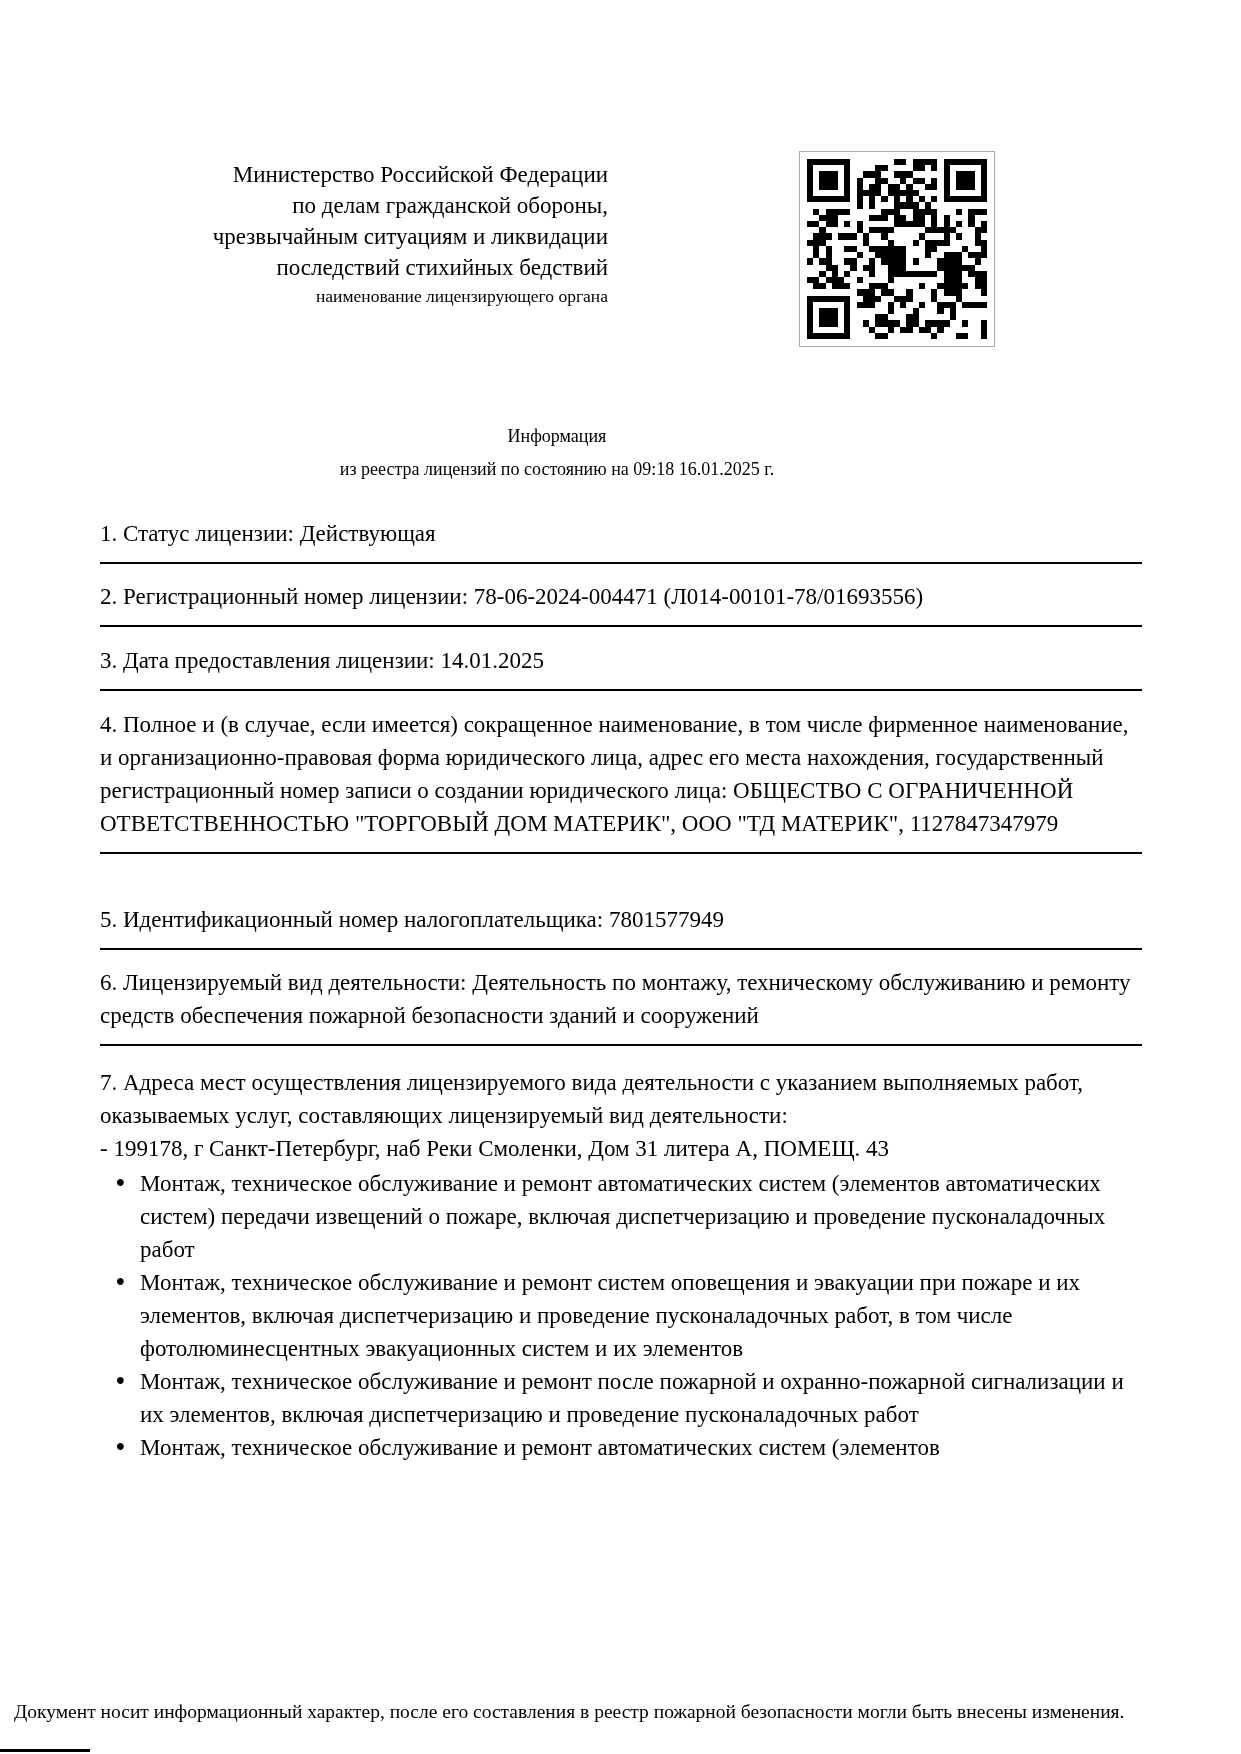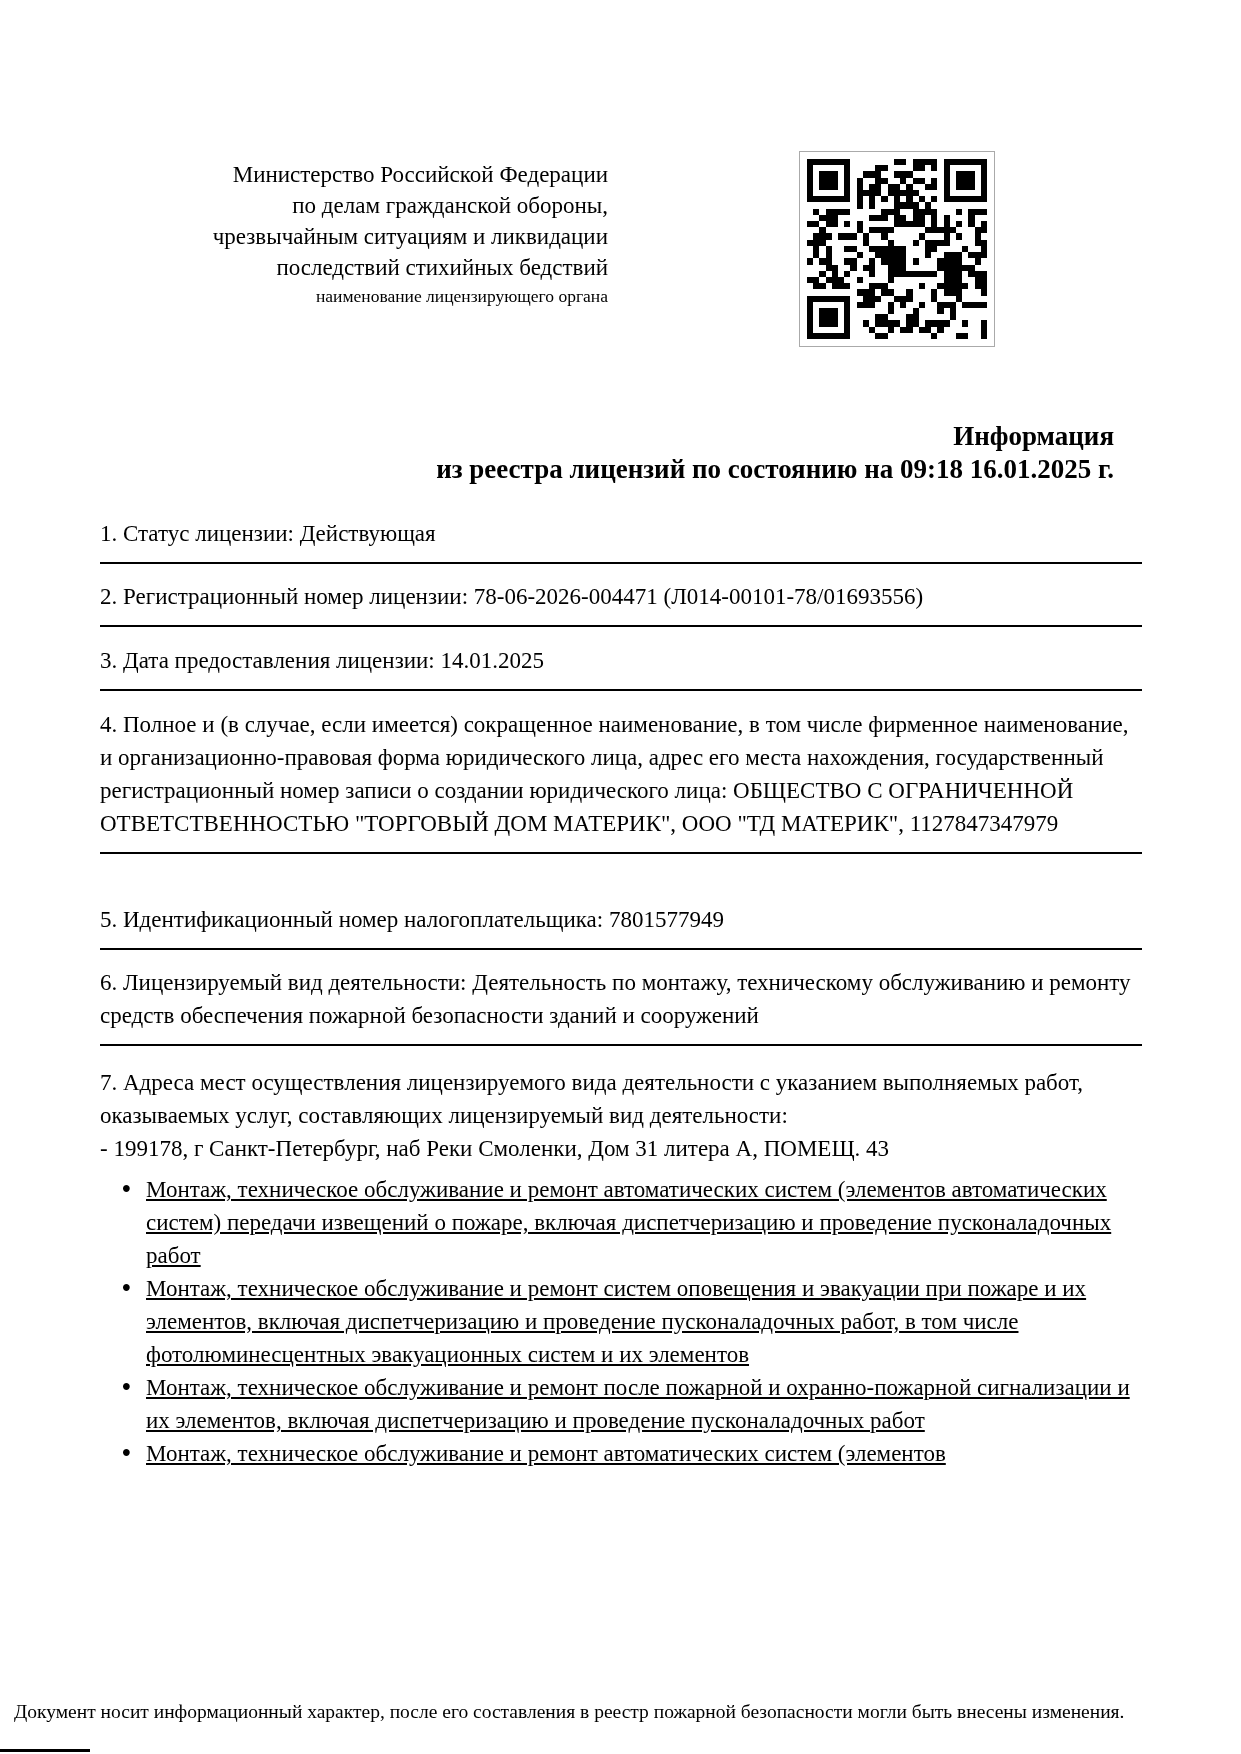--- a/index.html
+++ b/index.html
@@ -19,39 +19,39 @@
   
   .qr{
     position:absolute;left:799px;top:151px;width:196px;height:196px;
     box-sizing:border-box;border:1px solid #aaaaaa;background:#fff;padding:7px;
   }
   .qr svg{display:block;width:100%;height:100%;fill:#000;}
 
   
   .doc-title{
     position:absolute;left:0;top:420px;width:1114px;
-    text-align:right;font-weight:700;font-size:27px;line-height:33px;
+    text-align:center;font-weight:400;font-size:18px;line-height:33px;
   }
 
   
   .field,.section{
     position:absolute;left:100px;width:1042px;
     font-size:23px;line-height:33px;
   }
   .field{border-bottom:2px solid #000;padding-bottom:12px;}
   .f1{top:517px}
   .f2{top:580px}
   .f3{top:644px}
   .f4{top:708px}
   .f5{top:903px}
   .f6{top:966px}
   .sec7{top:1066px}
 
   
-  .bullets{list-style:none;margin:8px;padding:0 0 0 14px;text-decoration:underline;}
+  .bullets{list-style:none;margin:2px;padding:0 0 0 14px;}
   .bullets li{position:relative;padding-left:24px;}
   .bullets li::before{
     content:"\2022";position:absolute;left:0;top:-1px;
     font-size:25px;font-weight:700;
   }
 
   
   .footer{
     position:absolute;left:14px;top:1700px;width:1218px;
     font-size:19.5px;line-height:24px;
@@ -484,21 +484,21 @@
       <rect x="28" y="28" width="1" height="1"></rect>
     </svg>
   </div>
 
 <div class="doc-title">
   <div>Информация</div>
   <div>из реестра лицензий по состоянию на 09:18 16.01.2025 г.</div>
 </div>
 
 <div class="field f1">1. Статус лицензии: Действующая</div>
-<div class="field f2">2. Регистрационный номер лицензии: 78-06-2026-004471 (Л014-00101-78/01693556)</div>
+<div class="field f2">2. Регистрационный номер лицензии: 78-06-2024-004471 (Л014-00101-78/01693556)</div>
 <div class="field f3">3. Дата предоставления лицензии: 14.01.2025</div>
 <div class="field f4">4. Полное и (в случае, если имеется) сокращенное наименование, в том числе фирменное наименование, и организационно-правовая форма юридического лица, адрес его места нахождения, государственный регистрационный номер записи о создании юридического лица: ОБЩЕСТВО С ОГРАНИЧЕННОЙ ОТВЕТСТВЕННОСТЬЮ "ТОРГОВЫЙ ДОМ МАТЕРИК", ООО "ТД МАТЕРИК", 1127847347979</div>
 <div class="field f5">5. Идентификационный номер налогоплательщика: 7801577949</div>
 <div class="field f6">6. Лицензируемый вид деятельности: Деятельность по монтажу, техническому обслуживанию и ремонту средств обеспечения пожарной безопасности зданий и сооружений</div>
 
 <div class="section sec7">
   <div>7. Адреса мест осуществления лицензируемого вида деятельности с указанием выполняемых работ, оказываемых услуг, составляющих лицензируемый вид деятельности:</div>
   <div>- 199178, г Санкт-Петербург, наб Реки Смоленки, Дом 31 литера А, ПОМЕЩ. 43</div>
   <ul class="bullets">
     <li>Монтаж, техническое обслуживание и ремонт автоматических систем (элементов автоматических систем) передачи извещений о пожаре, включая диспетчеризацию и проведение пусконаладочных работ</li>

